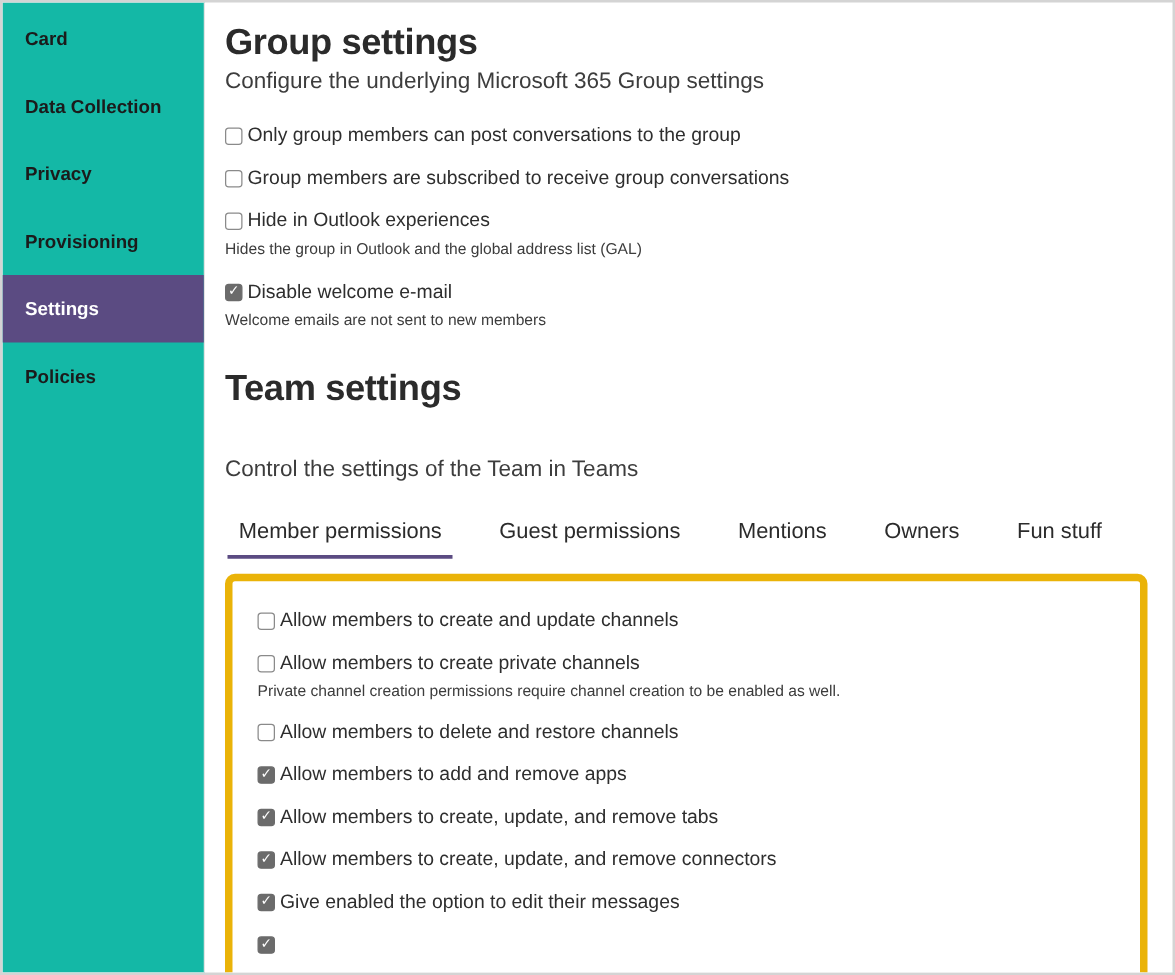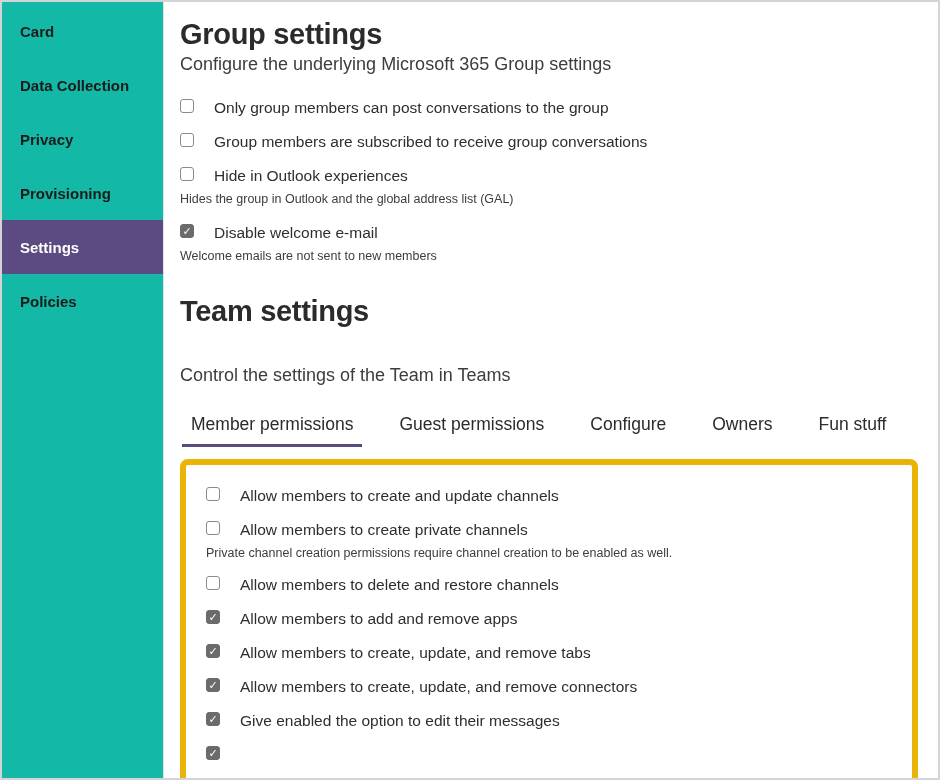--- a/index.html
+++ b/index.html
@@ -56,22 +56,22 @@
   .section-subtitle{
     font-size:18px;
     color:#3d3d3d;
     margin:0 0 24px 0;
   }
 
   
   .option{margin-bottom:15px;}
   .opt-row{
     display:flex;
-    align-items:flex-start;
-    gap:20px;
+    align-items:center;
+    gap:4px;
     min-height:19px;
     cursor:default;
   }
   .checkbox{
     width:14px;height:14px;
     flex:0 0 14px;
     border:1px solid #8a8a8a;
     border-radius:3px;
     background:#ffffff;
     display:inline-flex;
@@ -215,21 +215,21 @@
 
           <div class="tab active">
             <span>Member permissions</span>
           </div>
 
           <div class="tab">
             <span>Guest permissions</span>
           </div>
 
           <div class="tab">
-            <span>Configure</span>
+            <span>Mentions</span>
           </div>
 
           <div class="tab">
             <span>Owners</span>
           </div>
 
           <div class="tab">
             <span>Fun stuff</span>
           </div>
         </div>

